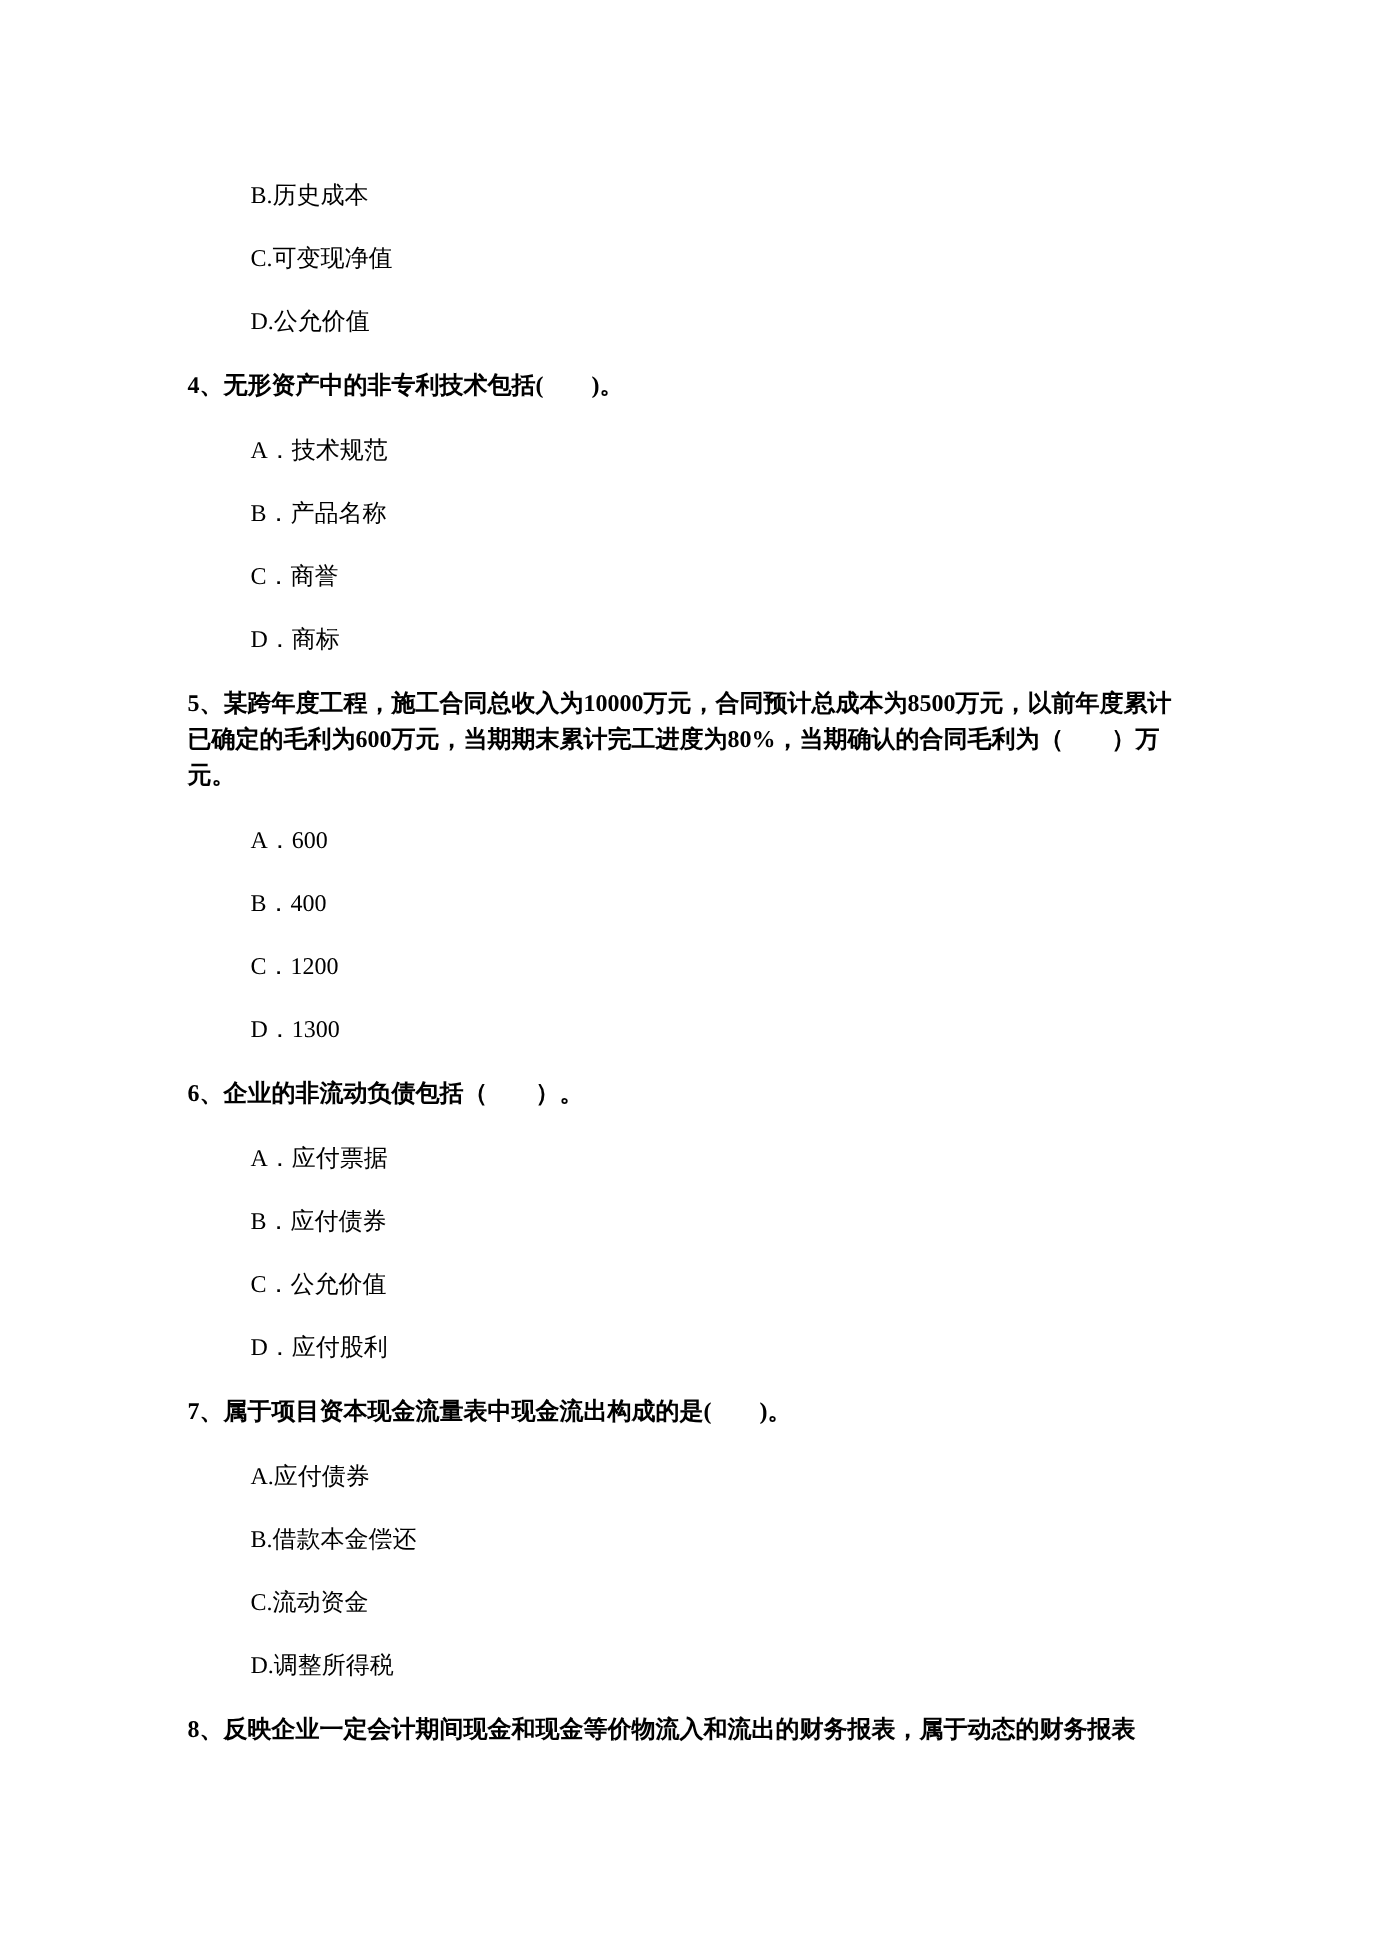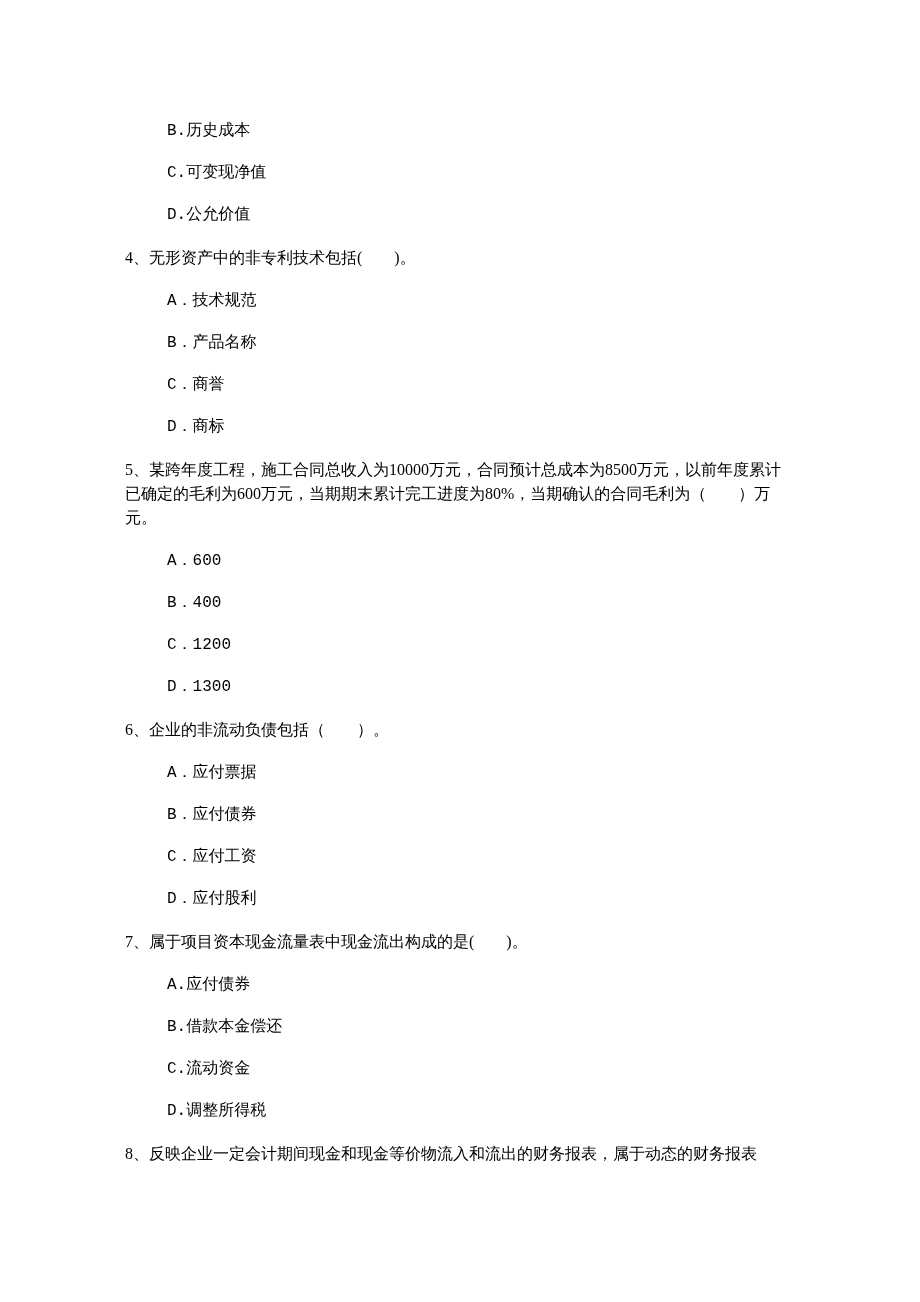--- a/index.html
+++ b/index.html
@@ -12,25 +12,25 @@
     font-family: "SimSun", "宋体", "Songti SC", serif;
     font-size: 16px;
     color: #000000;
     line-height: 1.5;
     padding: 110px 125px 60px 125px;
     box-sizing: border-box;
   }
   .option {
     margin: 0 0 0 42px;
     padding: 9px 0;
-    font-family: Liberation Mono, monospace;
   }
   .question {
     margin: 0;
     padding: 10px 0;
+    font-weight: bold;
   }
 </style>
 </head>
 <body>
 
 <p class="option">B.历史成本</p>
 <p class="option">C.可变现净值</p>
 <p class="option">D.公允价值</p>
 
 <p class="question">4、无形资产中的非专利技术包括(　　)。</p>
@@ -41,21 +41,21 @@
 
 <p class="question">5、某跨年度工程，施工合同总收入为10000万元，合同预计总成本为8500万元，以前年度累计已确定的毛利为600万元，当期期末累计完工进度为80%，当期确认的合同毛利为（　　）万元。</p>
 <p class="option">A．600</p>
 <p class="option">B．400</p>
 <p class="option">C．1200</p>
 <p class="option">D．1300</p>
 
 <p class="question">6、企业的非流动负债包括（　　）。</p>
 <p class="option">A．应付票据</p>
 <p class="option">B．应付债券</p>
-<p class="option">C．应付工资</p>
+<p class="option">C．公允价值</p>
 <p class="option">D．应付股利</p>
 
 <p class="question">7、属于项目资本现金流量表中现金流出构成的是(　　)。</p>
 <p class="option">A.应付债券</p>
 <p class="option">B.借款本金偿还</p>
 <p class="option">C.流动资金</p>
 <p class="option">D.调整所得税</p>
 
 <p class="question">8、反映企业一定会计期间现金和现金等价物流入和流出的财务报表，属于动态的财务报表</p>
 

